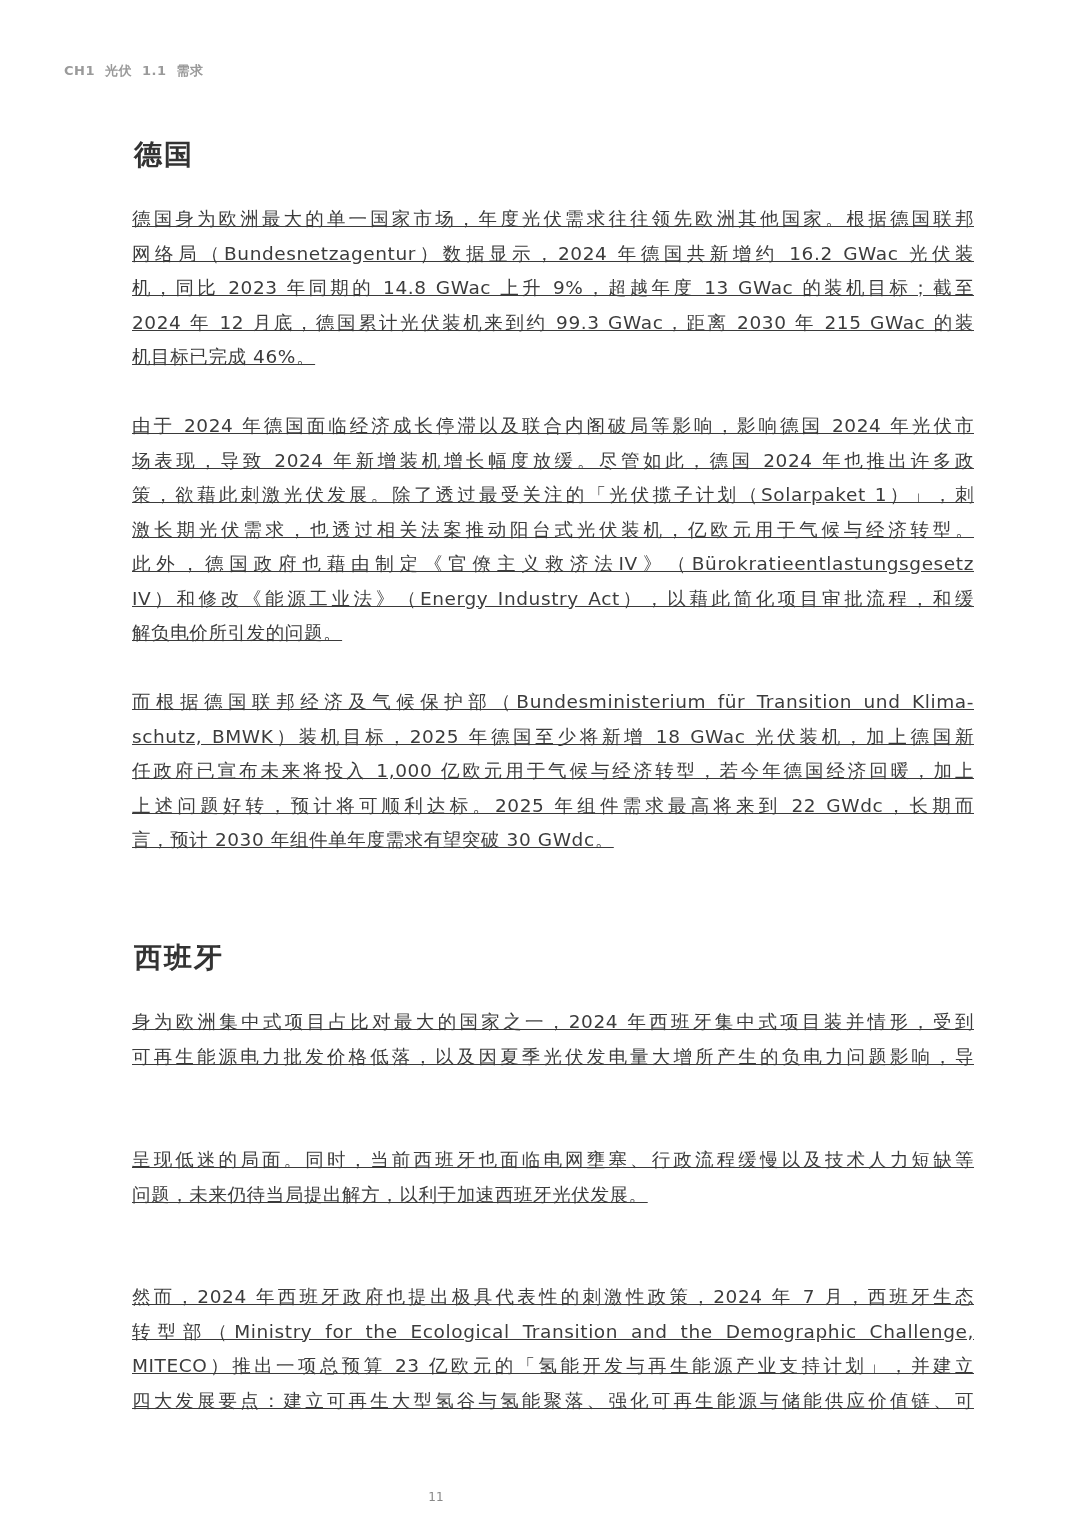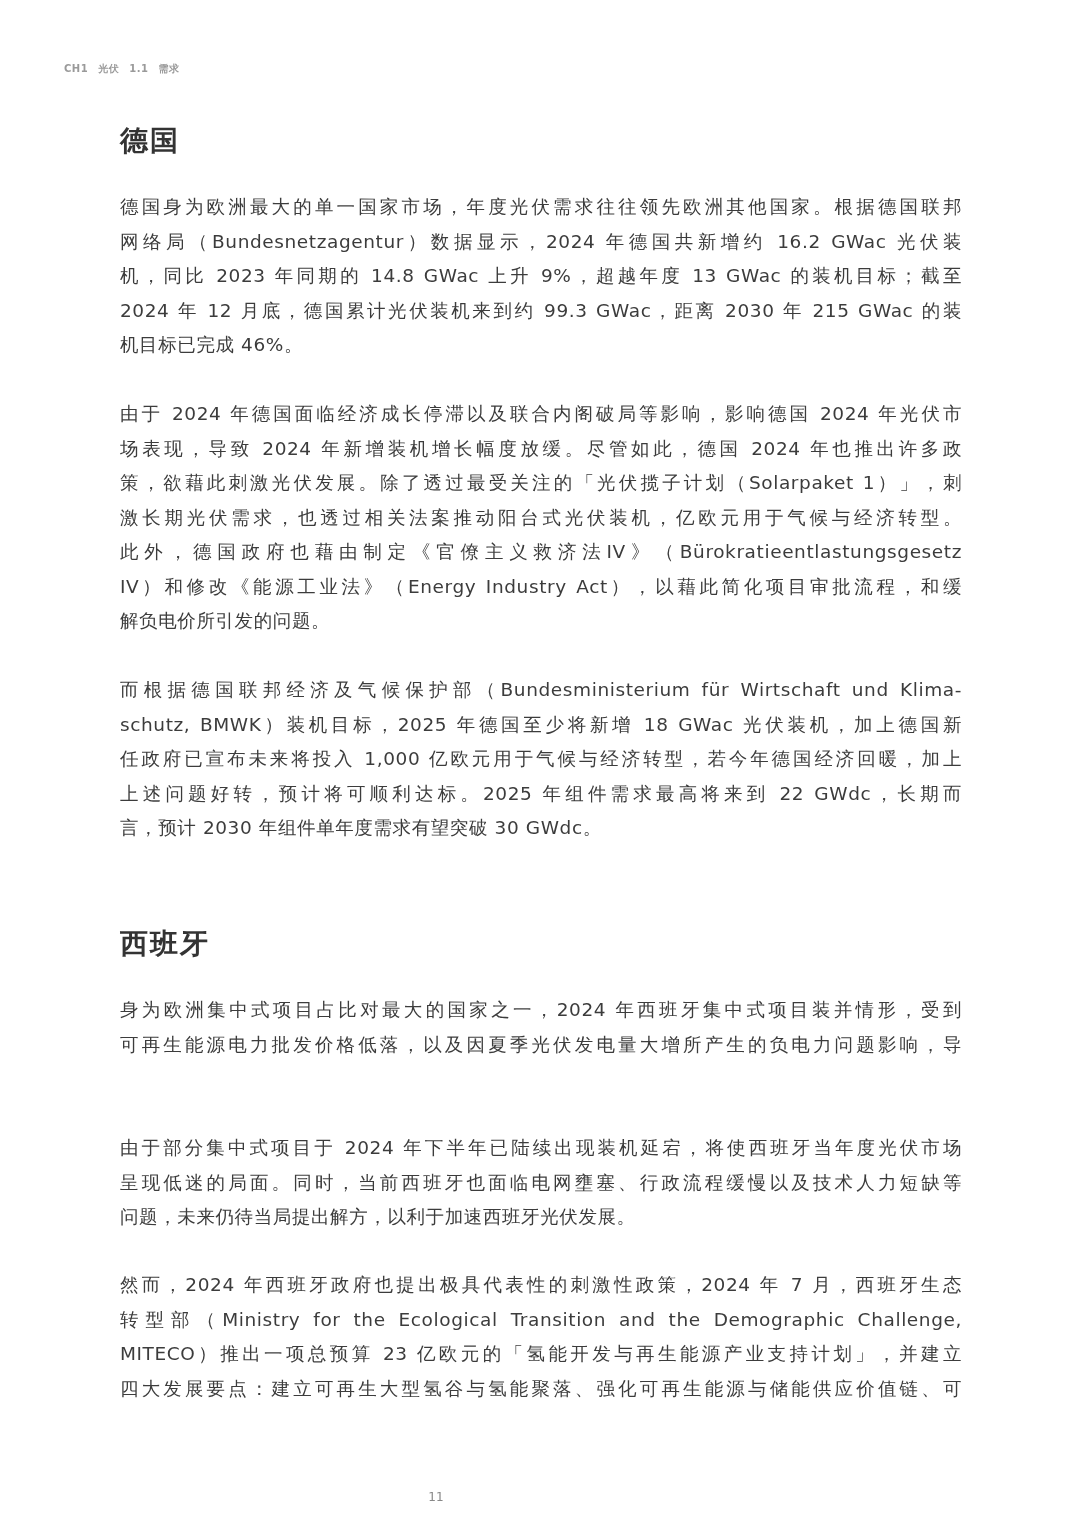--- a/index.html
+++ b/index.html
@@ -1,23 +1,23 @@
 <!DOCTYPE html>
 <html><head>
 <meta charset="utf-8">
 <style>
   html, body { margin: 0; padding: 0; background: #ffffff; }
   body { width: 1080px; height: 1527px; position: relative; overflow: hidden;
          font-family: "DejaVu Sans", "Liberation Sans", sans-serif; color: #3a3a3a; }
-  .header { position: absolute; left: 64px; top: 62px; font-size: 10px; font-weight: bold;
+  .header { position: absolute; left: 64px; top: 62px; font-size: 13px; font-weight: bold;
             color: #9a9a9a; letter-spacing: 0.5px; }
   .header span { margin-right: 10px; }
   .section-title { position: absolute; left: 120px; font-size: 28px; font-weight: bold;
-                   color: #333333; letter-spacing: 2px; margin: 0; }
-  .para { position: absolute; left: 120px; width: 842px; margin: 0; }
+                   color: #333333; letter-spacing: 2px; margin: 14px; }
+  .para { position: absolute; left: 120px; width: 842px; margin: 12px; text-decoration: underline; }
   .line { display: block; height: 34.5px; line-height: 34.5px; font-size: 18.5px;
           white-space: nowrap; text-align: justify; text-align-last: justify;
           letter-spacing: 0.6px; color: #3c3c3c; }
   .line.last { text-align-last: left; }
   .page-number { position: absolute; left: 0; width: 872px; top: 1490px; text-align: center;
                  font-size: 12px; color: #888888; }
 </style>
 </head>
 <body>
 
@@ -39,36 +39,35 @@
   <span class="line">由于 2024 年德国面临经济成长停滞以及联合内阁破局等影响，影响德国 2024 年光伏市</span>
   <span class="line">场表现，导致 2024 年新增装机增长幅度放缓。尽管如此，德国 2024 年也推出许多政</span>
   <span class="line">策，欲藉此刺激光伏发展。除了透过最受关注的「光伏揽子计划（Solarpaket 1）」，刺</span>
   <span class="line">激长期光伏需求，也透过相关法案推动阳台式光伏装机，亿欧元用于气候与经济转型。</span>
   <span class="line">此外，德国政府也藉由制定《官僚主义救济法IV》（Bürokratieentlastungsgesetz</span>
   <span class="line">IV）和修改《能源工业法》（Energy Industry Act），以藉此简化项目审批流程，和缓</span>
   <span class="line last">解负电价所引发的问题。</span>
 </div>
 
 <div class="para" style="top:673px;">
-  <span class="line">而根据德国联邦经济及气候保护部（Bundesministerium für Wirtschaft und Klima-</span>
+  <span class="line">而根据德国联邦经济及气候保护部（Bundesministerium für Transition und Klima-</span>
   <span class="line">schutz, BMWK）装机目标，2025 年德国至少将新增 18 GWac 光伏装机，加上德国新</span>
   <span class="line">任政府已宣布未来将投入 1,000 亿欧元用于气候与经济转型，若今年德国经济回暖，加上</span>
   <span class="line">上述问题好转，预计将可顺利达标。2025 年组件需求最高将来到 22 GWdc，长期而</span>
   <span class="line last">言，预计 2030 年组件单年度需求有望突破 30 GWdc。</span>
 </div>
 
 <h2 class="section-title" style="top:925px;text-align:right;">西班牙</h2>
 
 <div class="para" style="top:993px;">
   <span class="line">身为欧洲集中式项目占比对最大的国家之一，2024 年西班牙集中式项目装并情形，受到</span>
   <span class="line">可再生能源电力批发价格低落，以及因夏季光伏发电量大增所产生的负电力问题影响，导</span>
 </div>
 
 <div class="para" style="top:1131px;">
-  <span class="line">由于部分集中式项目于 2024 年下半年已陆续出现装机延宕，将使西班牙当年度光伏市场</span>
   <span class="line">呈现低迷的局面。同时，当前西班牙也面临电网壅塞、行政流程缓慢以及技术人力短缺等</span>
   <span class="line last">问题，未来仍待当局提出解方，以利于加速西班牙光伏发展。</span>
 </div>
 
 <div class="para" style="top:1268px;">
   <span class="line">然而，2024 年西班牙政府也提出极具代表性的刺激性政策，2024 年 7 月，西班牙生态</span>
   <span class="line">转型部（Ministry for the Ecological Transition and the Demographic Challenge,</span>
   <span class="line">MITECO）推出一项总预算 23 亿欧元的「氢能开发与再生能源产业支持计划」，并建立</span>
   <span class="line">四大发展要点：建立可再生大型氢谷与氢能聚落、强化可再生能源与储能供应价值链、可</span>
 </div>

